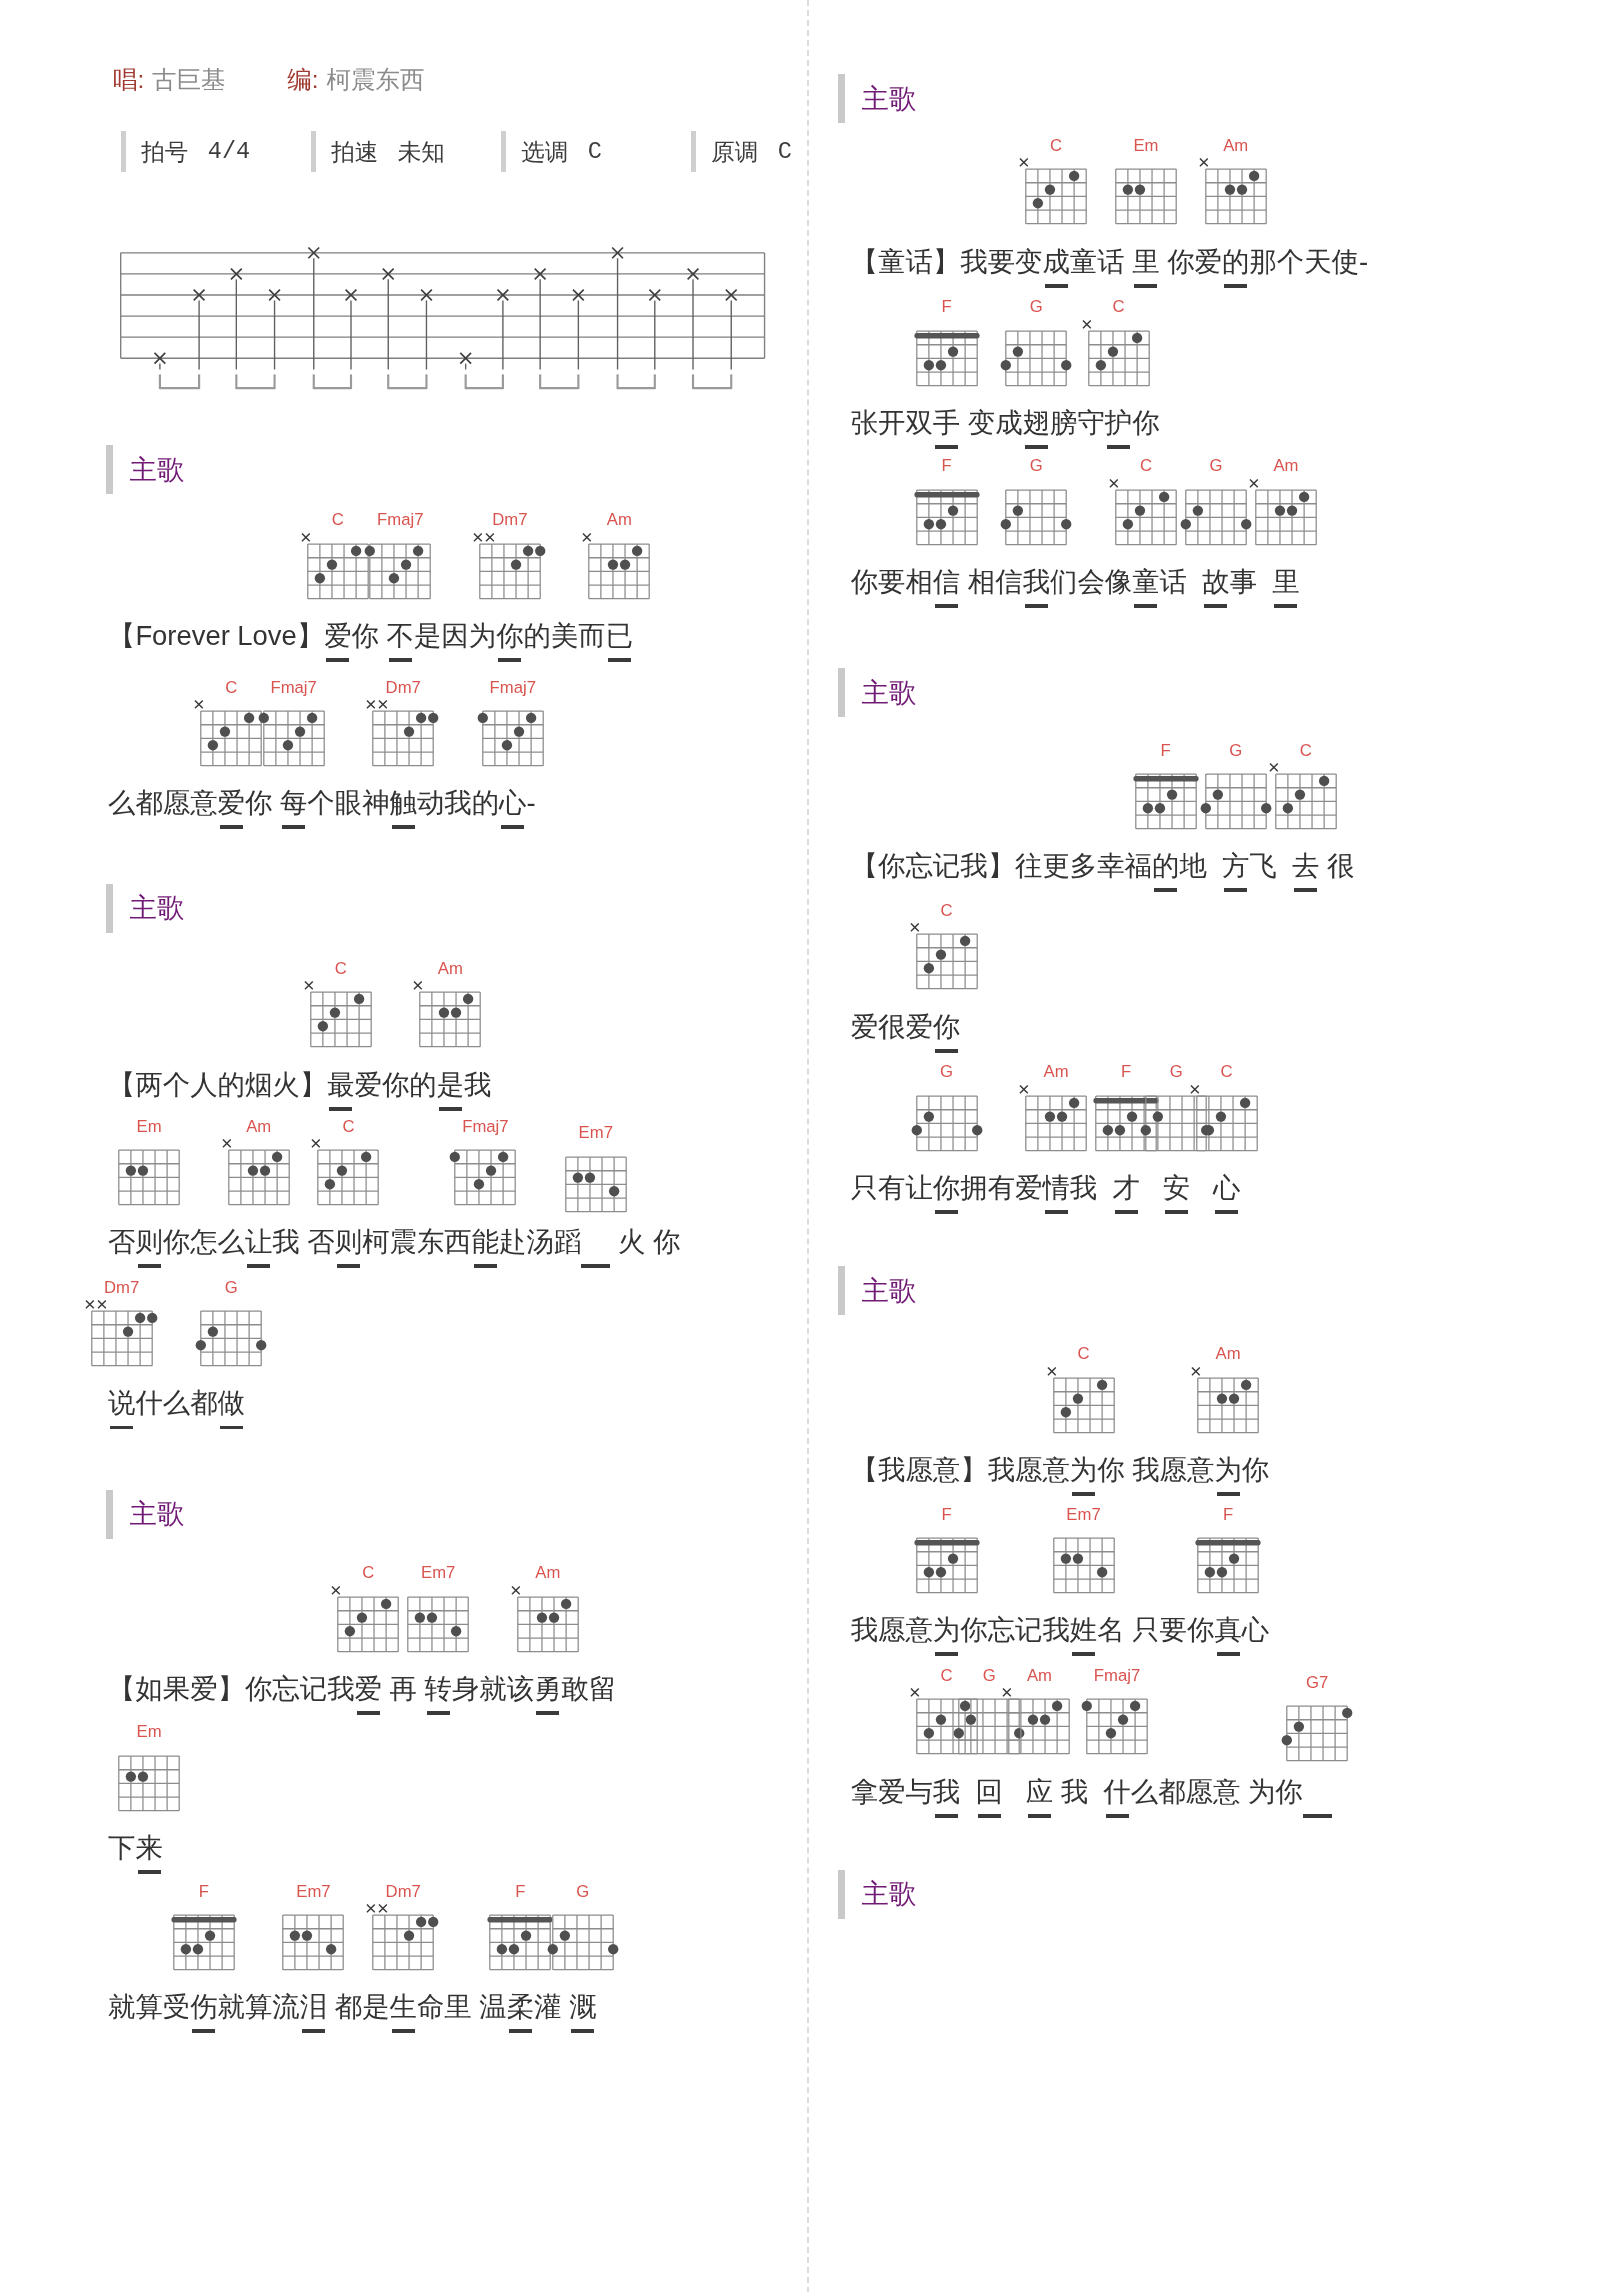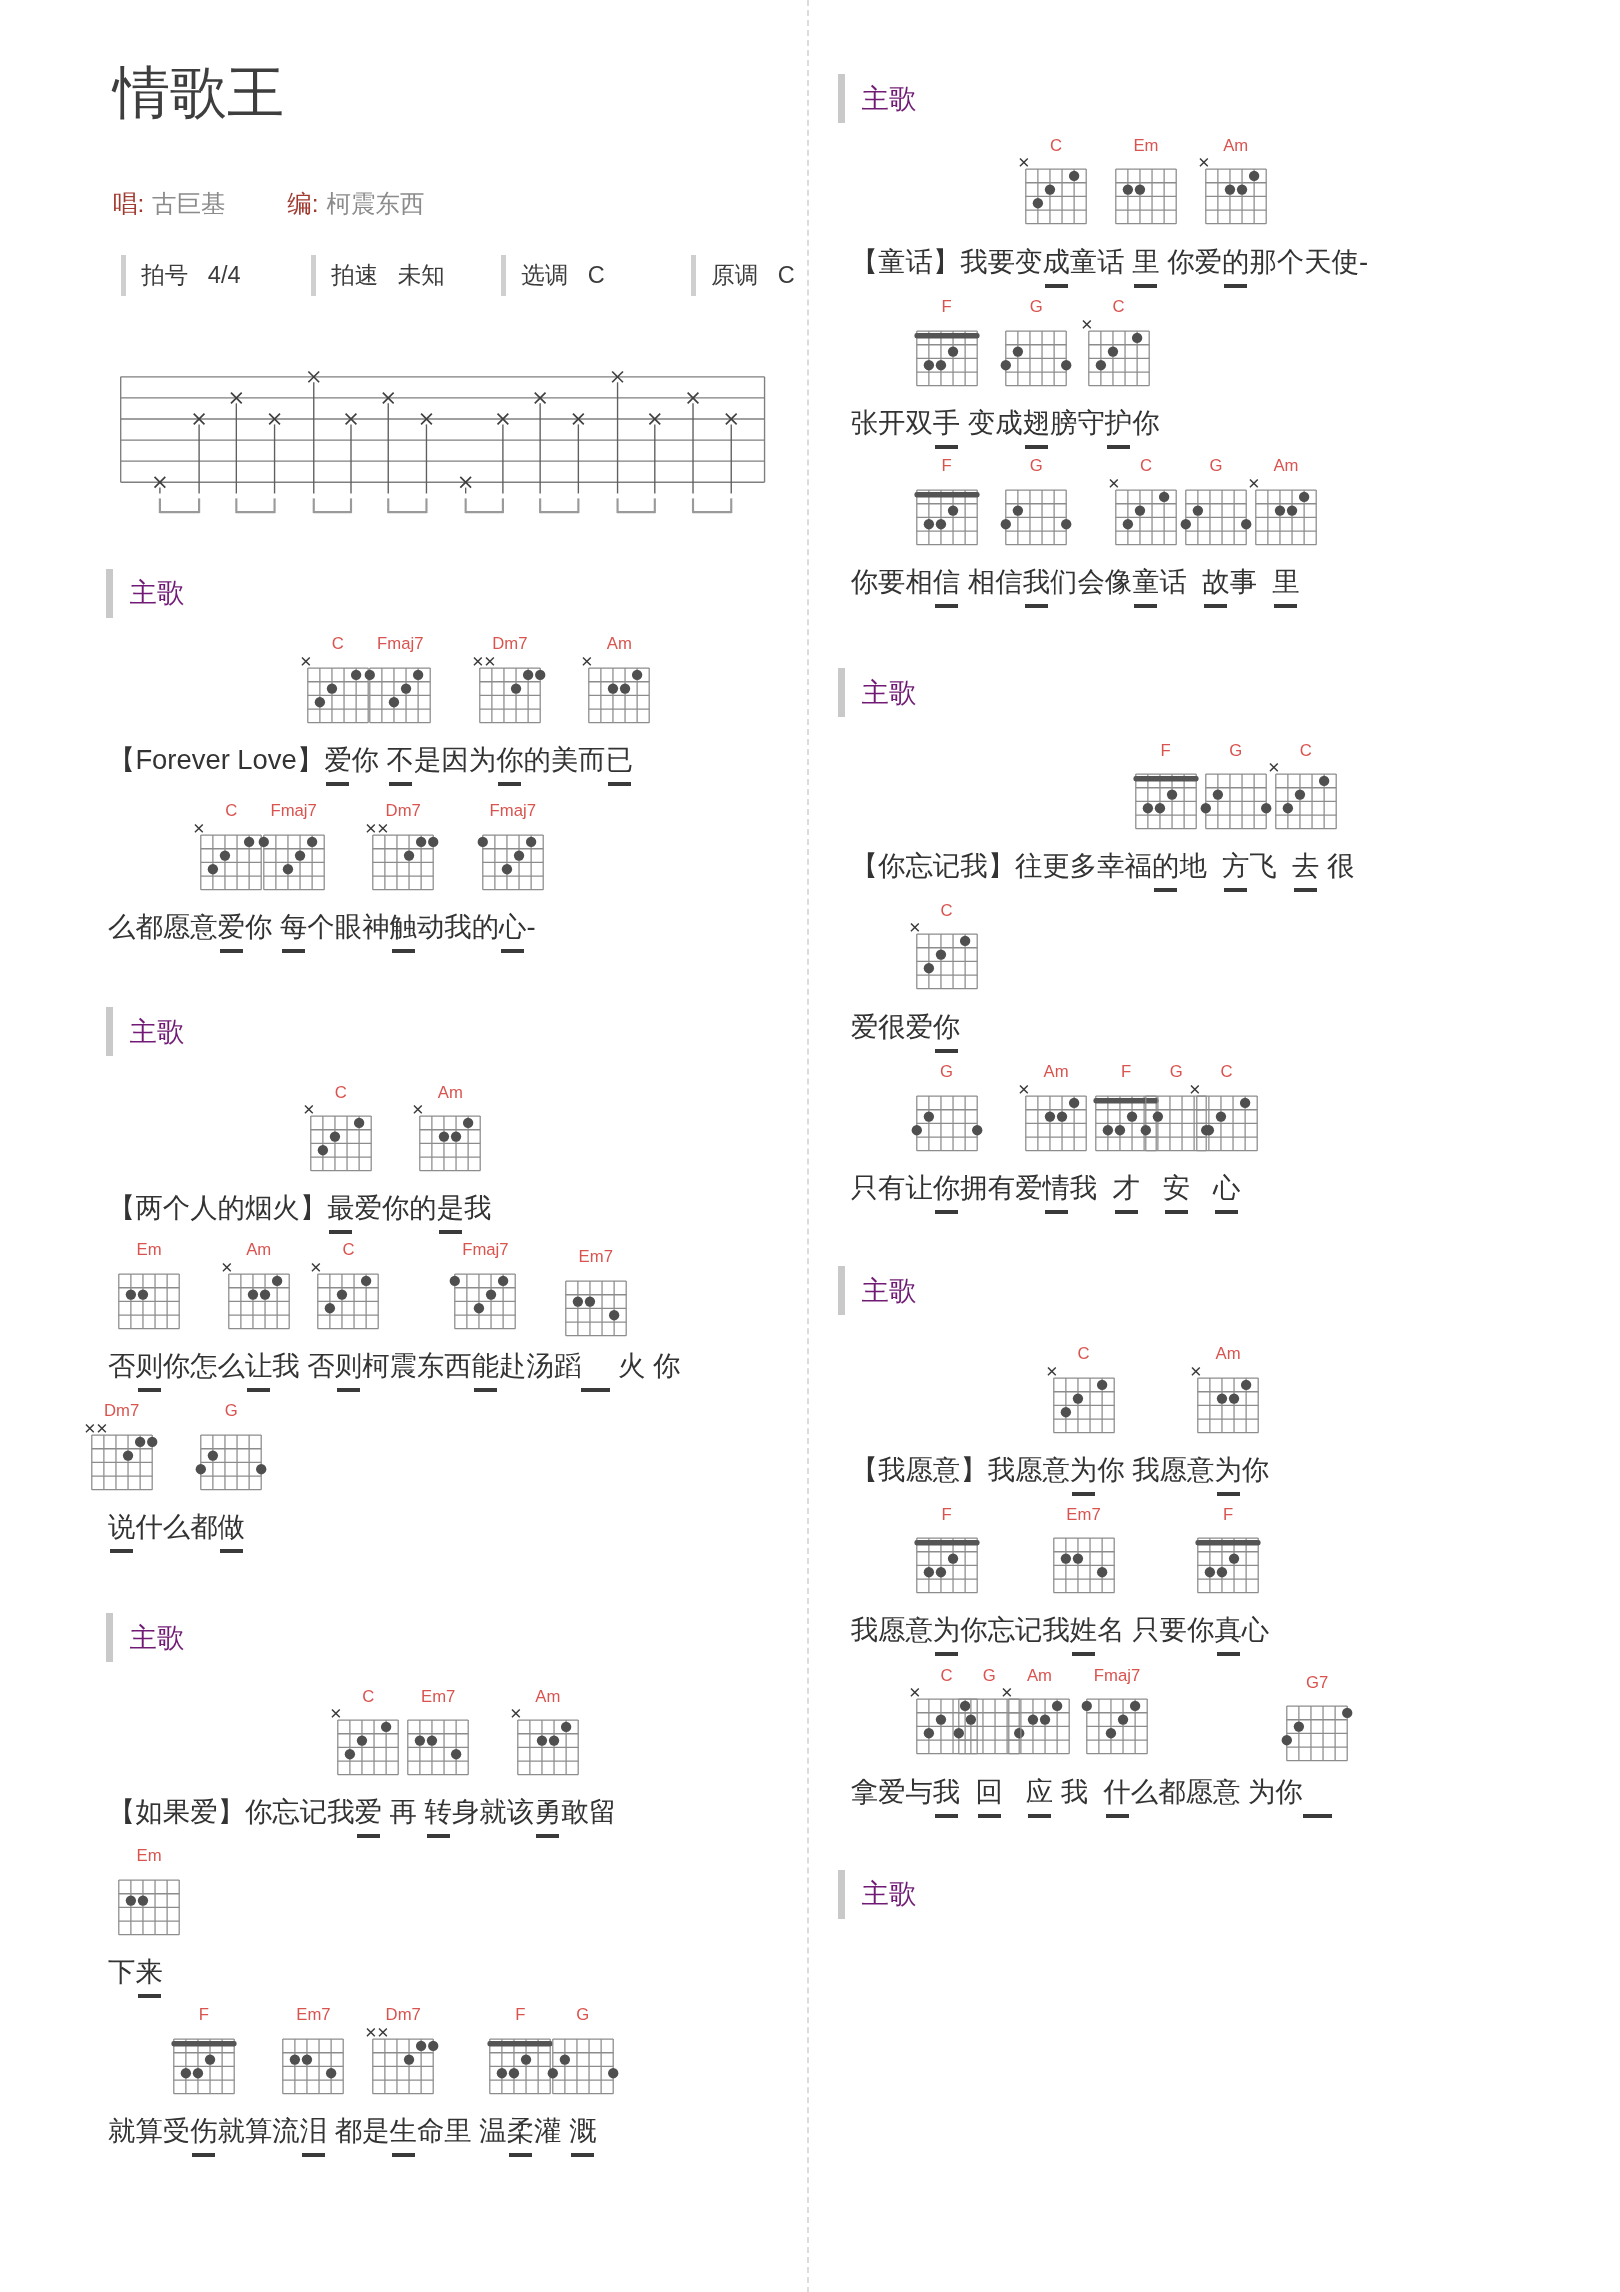--- a/index.html
+++ b/index.html
@@ -8,21 +8,21 @@
   .divider{position:absolute;left:807px;top:0;bottom:0;width:0;border-left:2px dashed #dcdcdc;}
   .col{position:absolute;top:0;}
   .col-left{left:106px;width:691px;}
   .col-right{left:838px;width:774px;}
 
   .page-title{margin:61px 0 0 6.9px;font-size:57px;font-weight:500;color:#3e3e3e;line-height:1.1;}
   .credits{margin:63px 0 0 6.9px;font-size:24.5px;}
   .credit{margin-right:55px;text-align:center;}
   .credit-label{color:#a03a30;}
   .credit-value{color:#8b8b8b;margin-left:7.8px;}
-  .meta{display:flex;align-items:center;margin:35px 0 0 14.7px;font-size:23.5px;color:#3c3c3c;}
+  .meta{display:flex;align-items:center;margin:35px 0 0 14.7px;font-size:23.5px;color:#3c3c3c;font-family:Liberation Mono, monospace;}
   .meta-item{display:flex;align-items:center;width:190px;}
   .meta-item:last-child{width:auto;}
   .meta-bar{width:4.9px;height:41px;background:#cfcfcf;margin-right:15.7px;flex:0 0 auto;}
   .meta-value{margin-left:19.6px;text-align:right;}
 
   .staff-block{margin:69px 0 0 0;}
 
   .section-label{display:flex;align-items:center;height:49px;}
   .sec-bar{width:6.9px;height:49px;background:#c9c9c9;margin-right:16.7px;}
   .sec-text{font-size:27.4px;color:#701a75;}
@@ -38,21 +38,20 @@
          width:78px;text-align:center;}
   .chord-name{font-size:16.7px;line-height:1;margin-bottom:2.9px;color:#d9534f;}
 </style>
 </head>
 <body>
 
 <div class="page">
   <div class="divider"></div>
 
   <div class="col col-left">
-    <h1 class="page-title">情歌王</h1>
 
     <div class="credits">
       <span class="credit"><span class="credit-label">唱:</span><span class="credit-value">古巨基</span></span>
       <span class="credit"><span class="credit-label">编:</span><span class="credit-value">柯震东西</span></span>
     </div>
 
     <div class="meta">
       <div class="meta-item">
           <span class="meta-bar"></span>
           <span>拍号</span>

